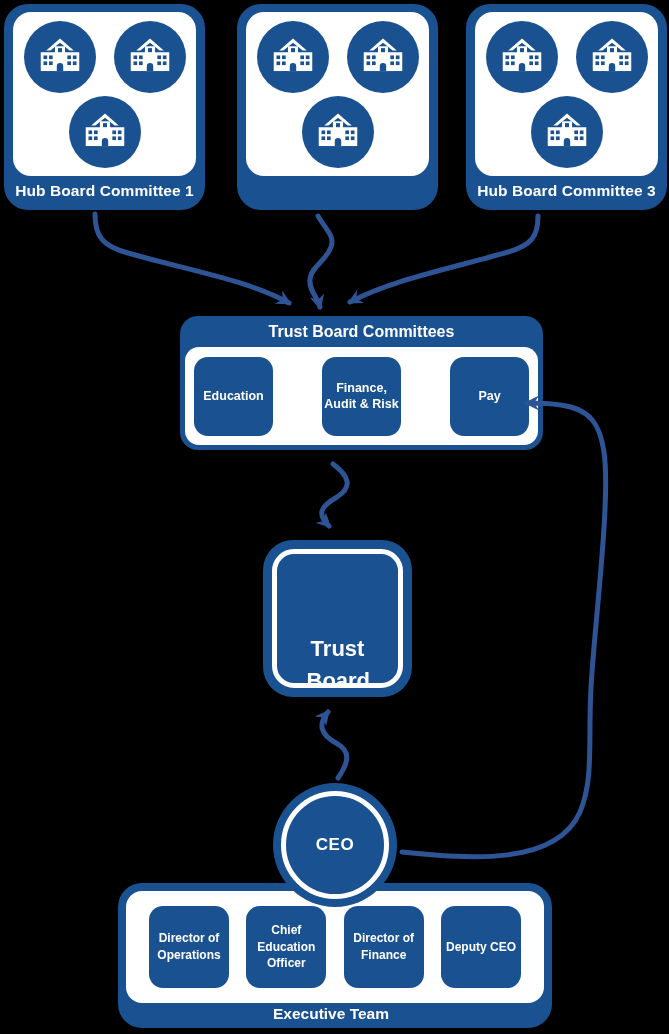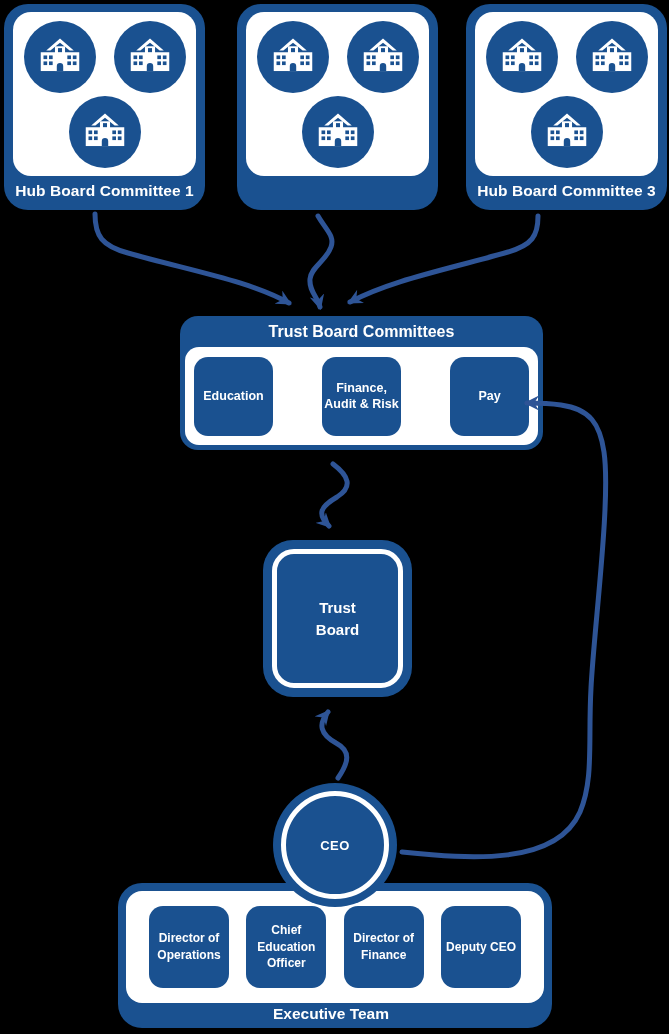--- a/index.html
+++ b/index.html
@@ -32,28 +32,28 @@
   }
   .mini-node{
     width:79px;height:79px;background:#1A5190;border-radius:14px;
     display:flex;align-items:center;justify-content:center;text-align:center;
     font-size:12.5px;line-height:1.3;padding:2px;box-sizing:border-box;
   }
   
   .trust-board{position:absolute;left:263px;top:540px;width:149px;height:157px;background:#1A5190;border-radius:30px;}
   .ring-square{position:absolute;inset:9px;border:5px solid #fff;border-radius:22px;}
   .trust-board-label{
-    position:absolute;inset:0;display:flex;align-items:center;justify-content:center;
-    text-align:center;font-size:15px;line-height:1.45;
+    position:absolute;inset:0;display:flex;align-items:flex-end;justify-content:center;
+    text-align:center;font-size:22px;line-height:1.45;
   }
   .trust-board-label span{display:block;width:62px;}
   
   .ceo-circle{position:absolute;left:273px;top:783px;width:124px;height:124px;background:#1A5190;border-radius:50%;z-index:6;}
   .ring-circle{position:absolute;inset:8px;border:5px solid #fff;border-radius:50%;}
-  .ceo-label{position:absolute;inset:0;display:flex;align-items:center;justify-content:center;font-size:13px;letter-spacing:.5px;}
+  .ceo-label{position:absolute;inset:0;display:flex;align-items:center;justify-content:center;font-size:17px;letter-spacing:.5px;}
   
   .exec-box{position:absolute;left:118px;top:883px;width:434px;height:145px;background:#1A5190;border-radius:24px;z-index:4;}
   .exec-inner{
     position:absolute;left:8px;right:8px;top:8px;height:112px;background:#fff;border-radius:16px;
     display:flex;align-items:center;justify-content:space-between;padding:0 23px;box-sizing:border-box;
   }
   .exec-node{
     width:80px;height:82px;background:#1A5190;border-radius:14px;
     display:flex;align-items:center;justify-content:center;text-align:center;
     font-size:12px;line-height:1.4;padding:2px 4px;box-sizing:border-box;

